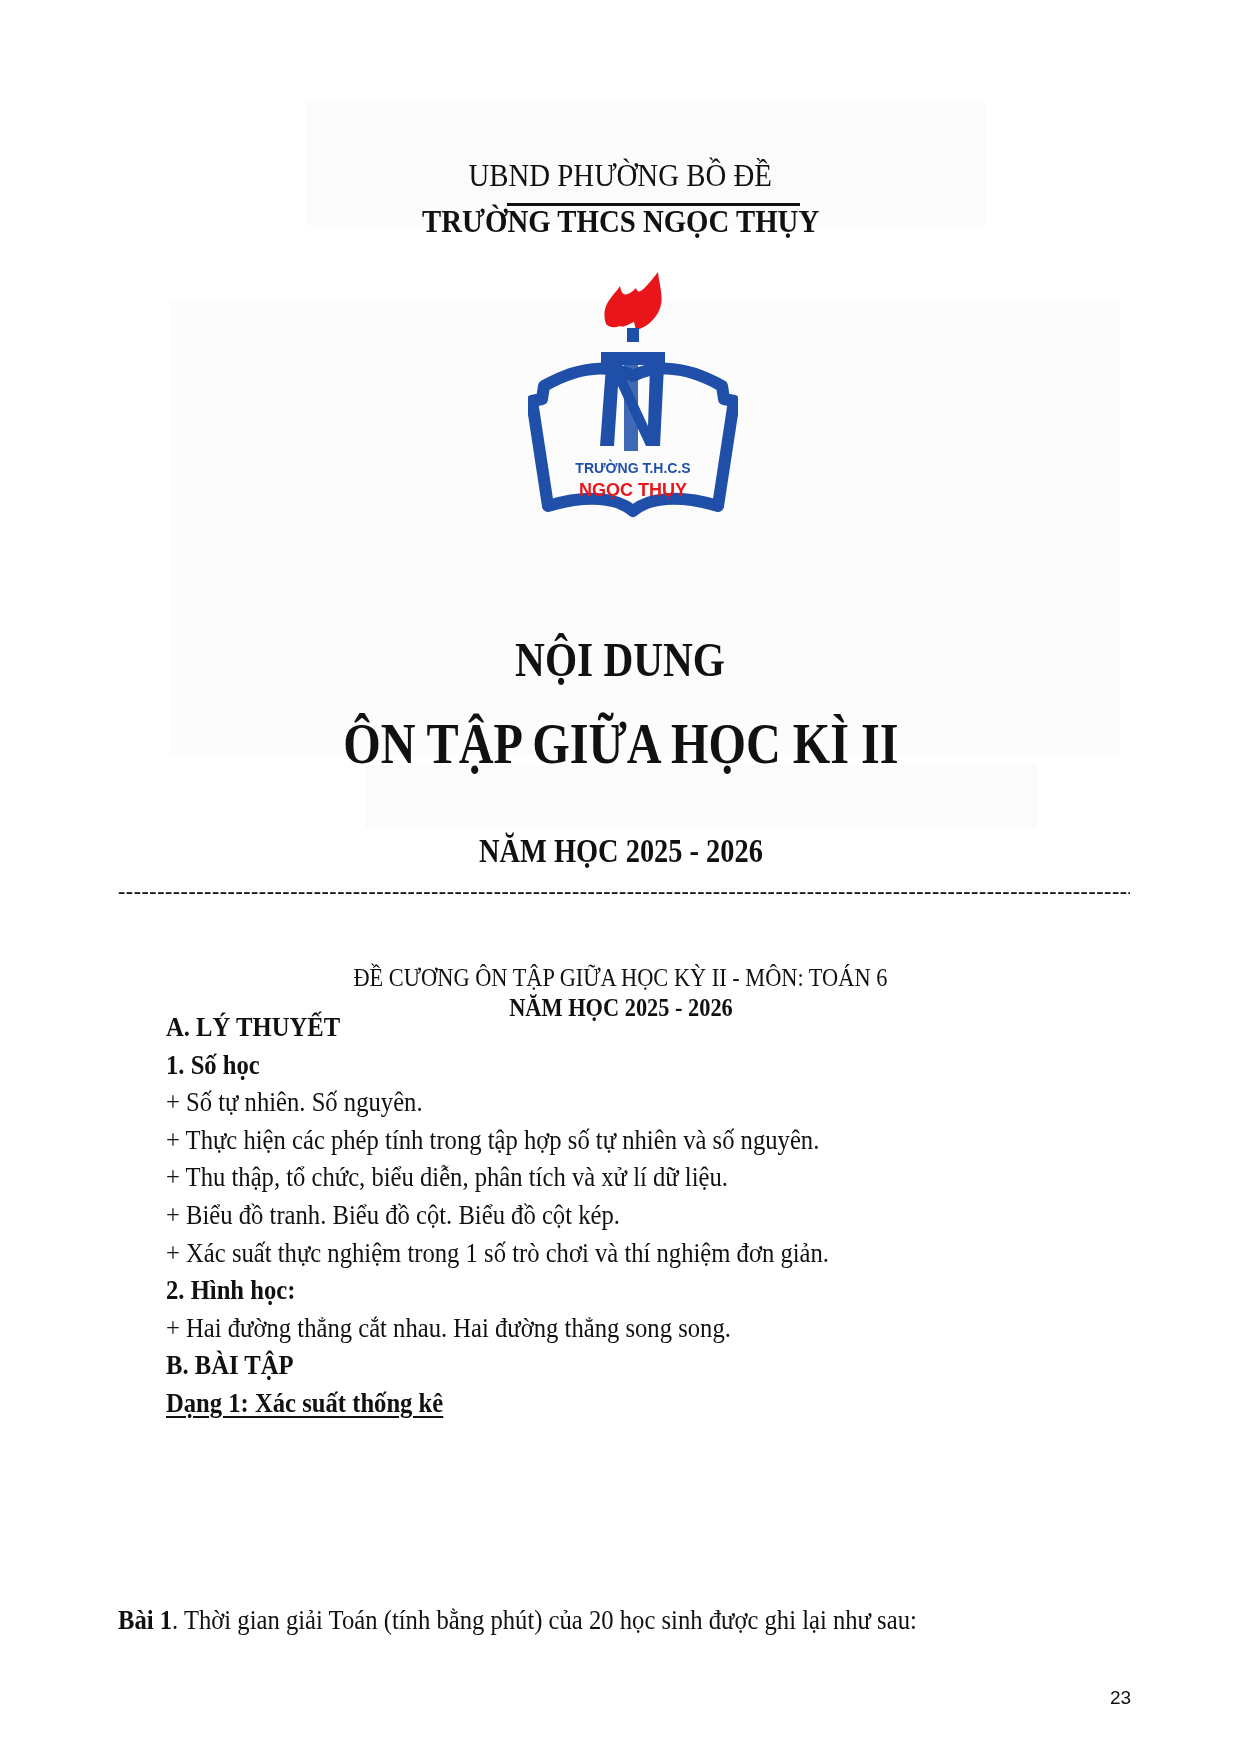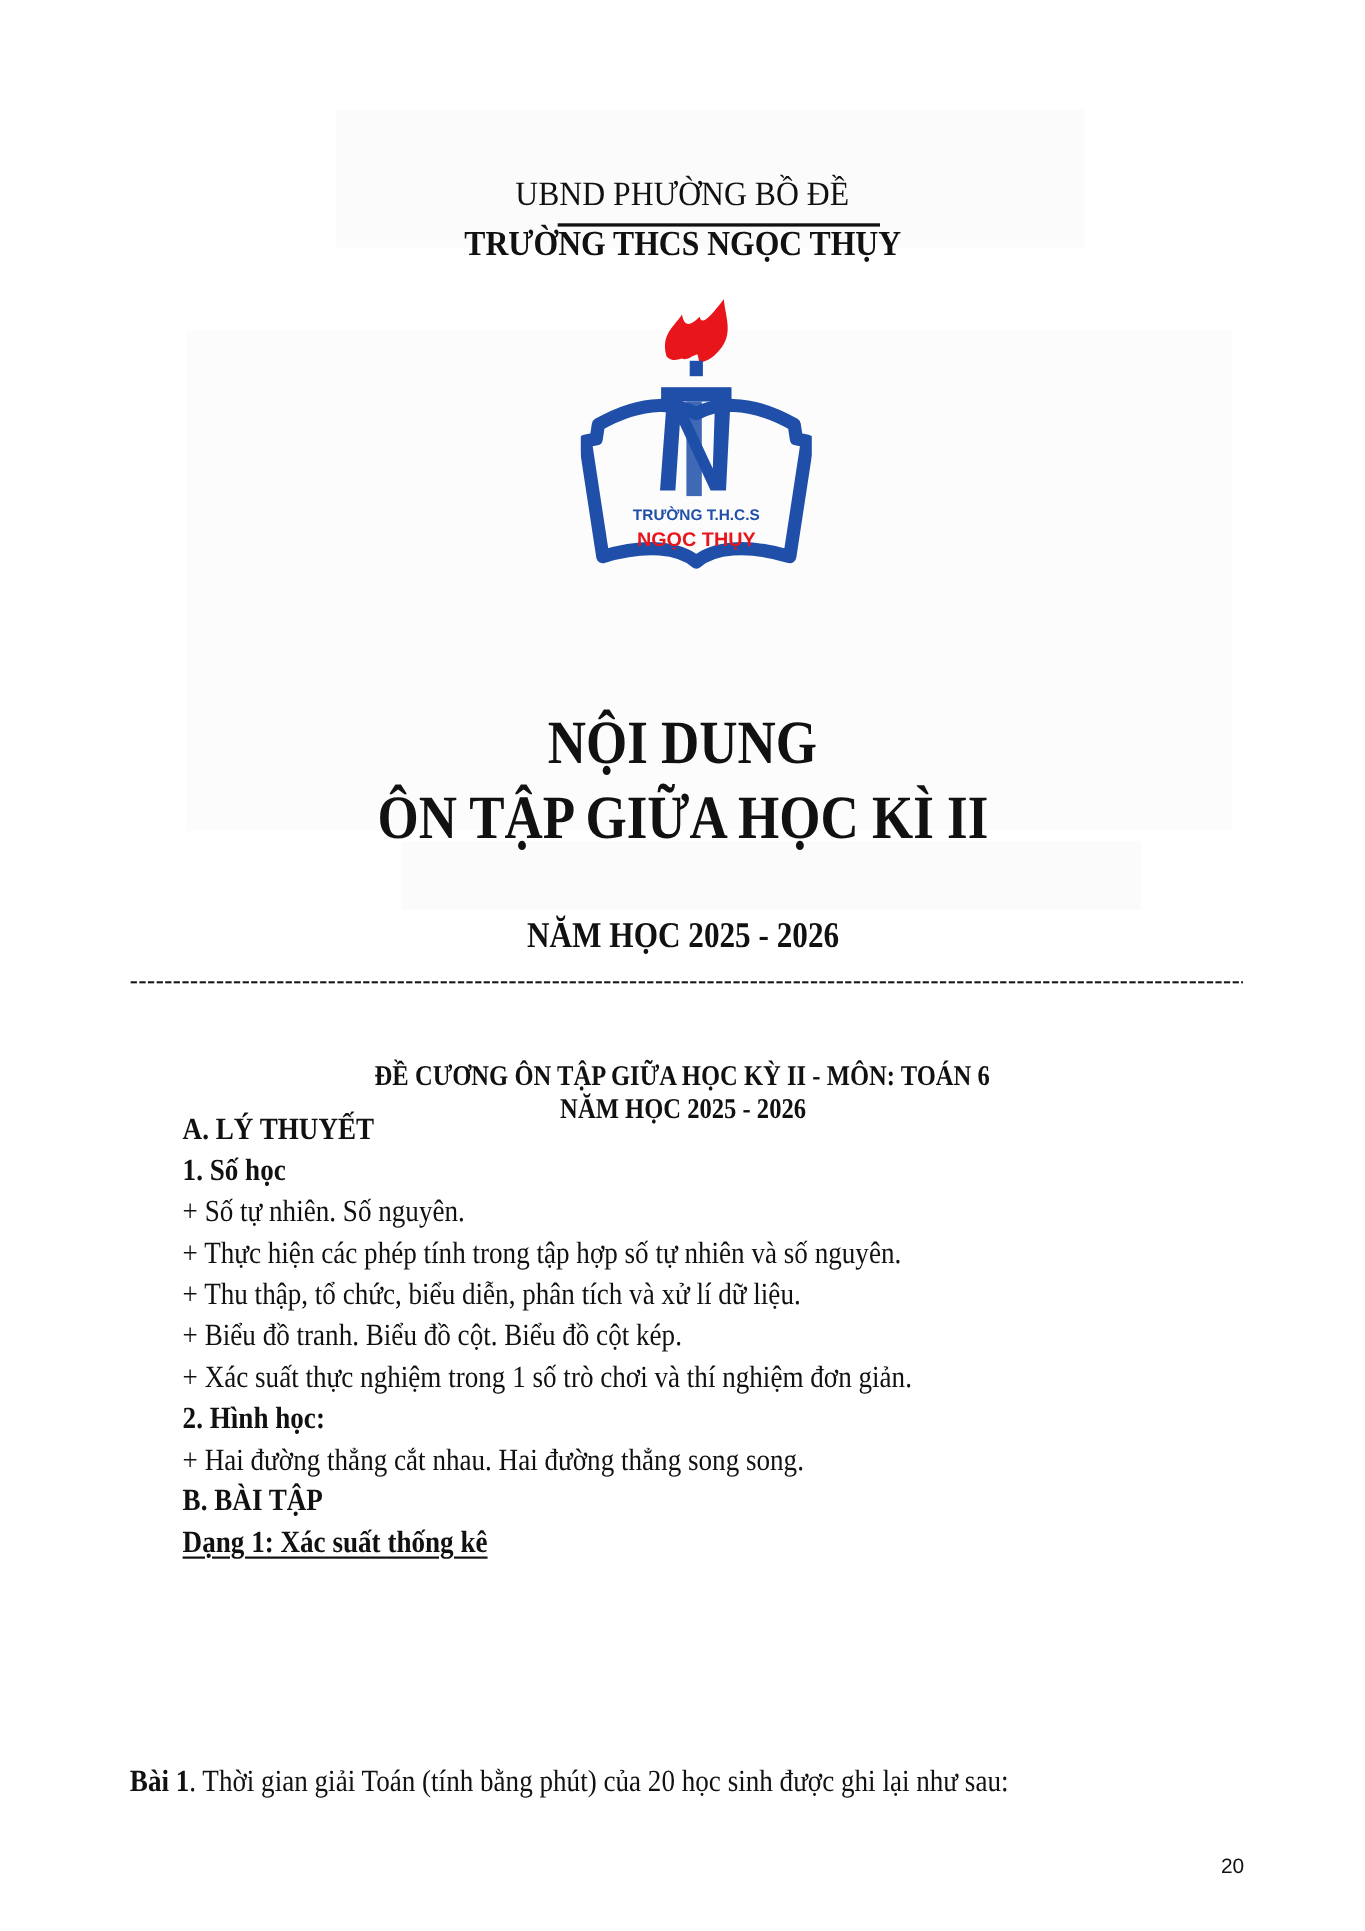--- a/index.html
+++ b/index.html
@@ -14,32 +14,32 @@
     .panel { position: absolute; background: #fbfbfb; }
 
     .hdr1 { top: 112px; font-size: 31px; line-height: 40px; }
     .hdr1 .cond { transform: scaleX(0.93); }
     .hdr2 { top: 157px; font-size: 32px; line-height: 40px; font-weight: bold; }
     .hdr2 .cond { transform: scaleX(0.90); }
     .hdr-rule { left: 507px; top: 203px; width: 293px; height: 3px; background: #111; }
 
     .logo { left: 528px; top: 266px; width: 210px; height: 265px; }
 
-    .title1 { top: 600px; font-size: 56px; line-height: 64px; font-weight: bold; text-decoration: underline; }
+    .title1 { top: 584px; font-size: 48px; line-height: 64px; font-weight: bold; text-decoration: underline; }
     .title2 { top: 668px; font-size: 56px; line-height: 64px; font-weight: bold; }
     .title1 .cond, .title2 .cond { transform: scaleX(0.86); }
 
     .year { top: 787px; font-size: 33px; line-height: 40px; font-weight: bold; }
     .year .cond { transform: scaleX(0.86); }
 
     .dashes { left: 118px; top: 880px; width: 1012px; height: 22px; overflow: hidden;
               font-size: 22px; line-height: 22px; font-weight: bold; letter-spacing: 0.5px;
               white-space: nowrap; }
 
-    .sub1 { top: 918px; font-size: 26px; line-height: 32px; font-weight: bold; }
+    .sub1 { top: 918px; font-size: 26px; line-height: 32px; font-weight: normal; }
     .sub2 { top: 948px; font-size: 26px; line-height: 32px; font-weight: bold; }
     .sub1 .cond, .sub2 .cond { transform: scaleX(0.86); }
 
     .body-lines { left: 118px; top: 1008px; width: 1000px; margin-left: 48px; }
     .line { height: 37.6px; line-height: 37.6px; font-size: 28px; white-space: nowrap; }
     .line .cond-left { transform: scaleX(0.88); }
     .line.bold { font-weight: bold; }
     .line.under span.txt { text-decoration: underline; text-decoration-thickness: 2px; text-underline-offset: 4px; }
 
     .bai1 { left: 118px; top: 1602px; font-size: 28px; line-height: 36px; white-space: nowrap; }
@@ -116,13 +116,13 @@
   <div class="line bold"><span class="cond-left">2. Hình học:</span></div>
   <div class="line"><span class="cond-left">+ Hai đường thẳng cắt nhau. Hai đường thẳng song song.</span></div>
   <div class="line bold"><span class="cond-left">B. BÀI TẬP</span></div>
   <div class="line bold under"><span class="cond-left"><span class="txt">Dạng 1: Xác suất thống kê</span></span></div>
 </div>
 
 <div class="abs bai1">
   <span class="cond-left"><b>Bài 1</b><span>. Thời gian giải Toán (tính bằng phút) của 20 học sinh được ghi lại như sau:</span></span>
 </div>
 
-<div class="abs pageno">20</div>
+<div class="abs pageno">23</div>
 
 </body></html>

